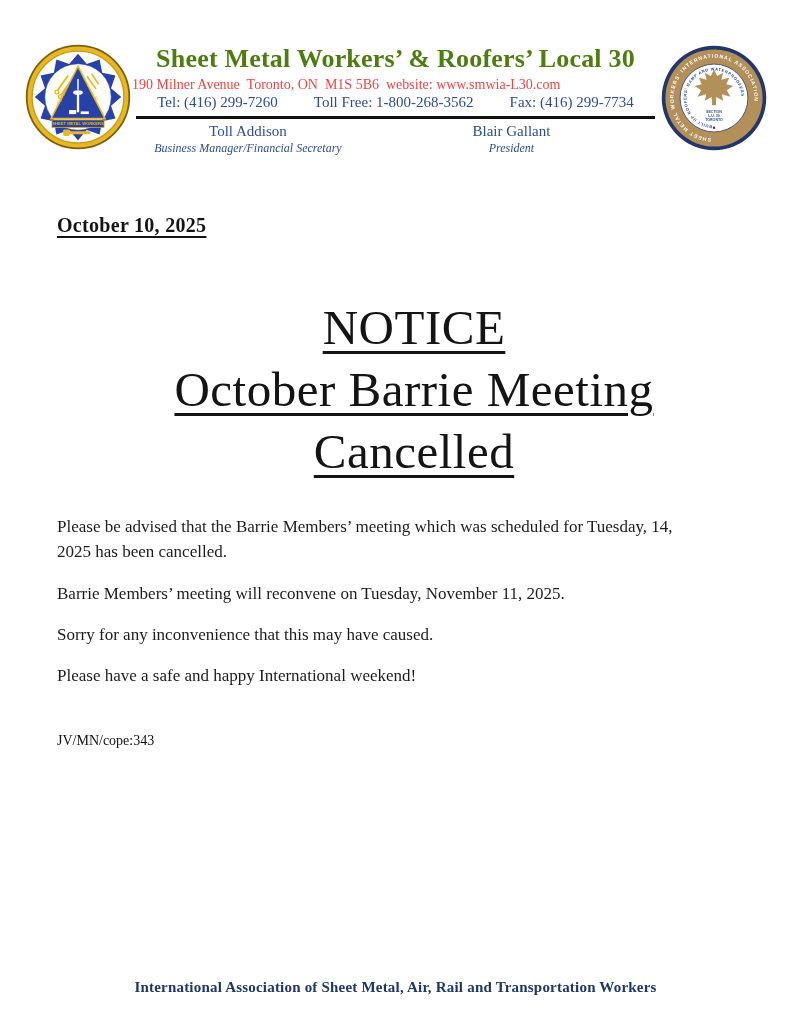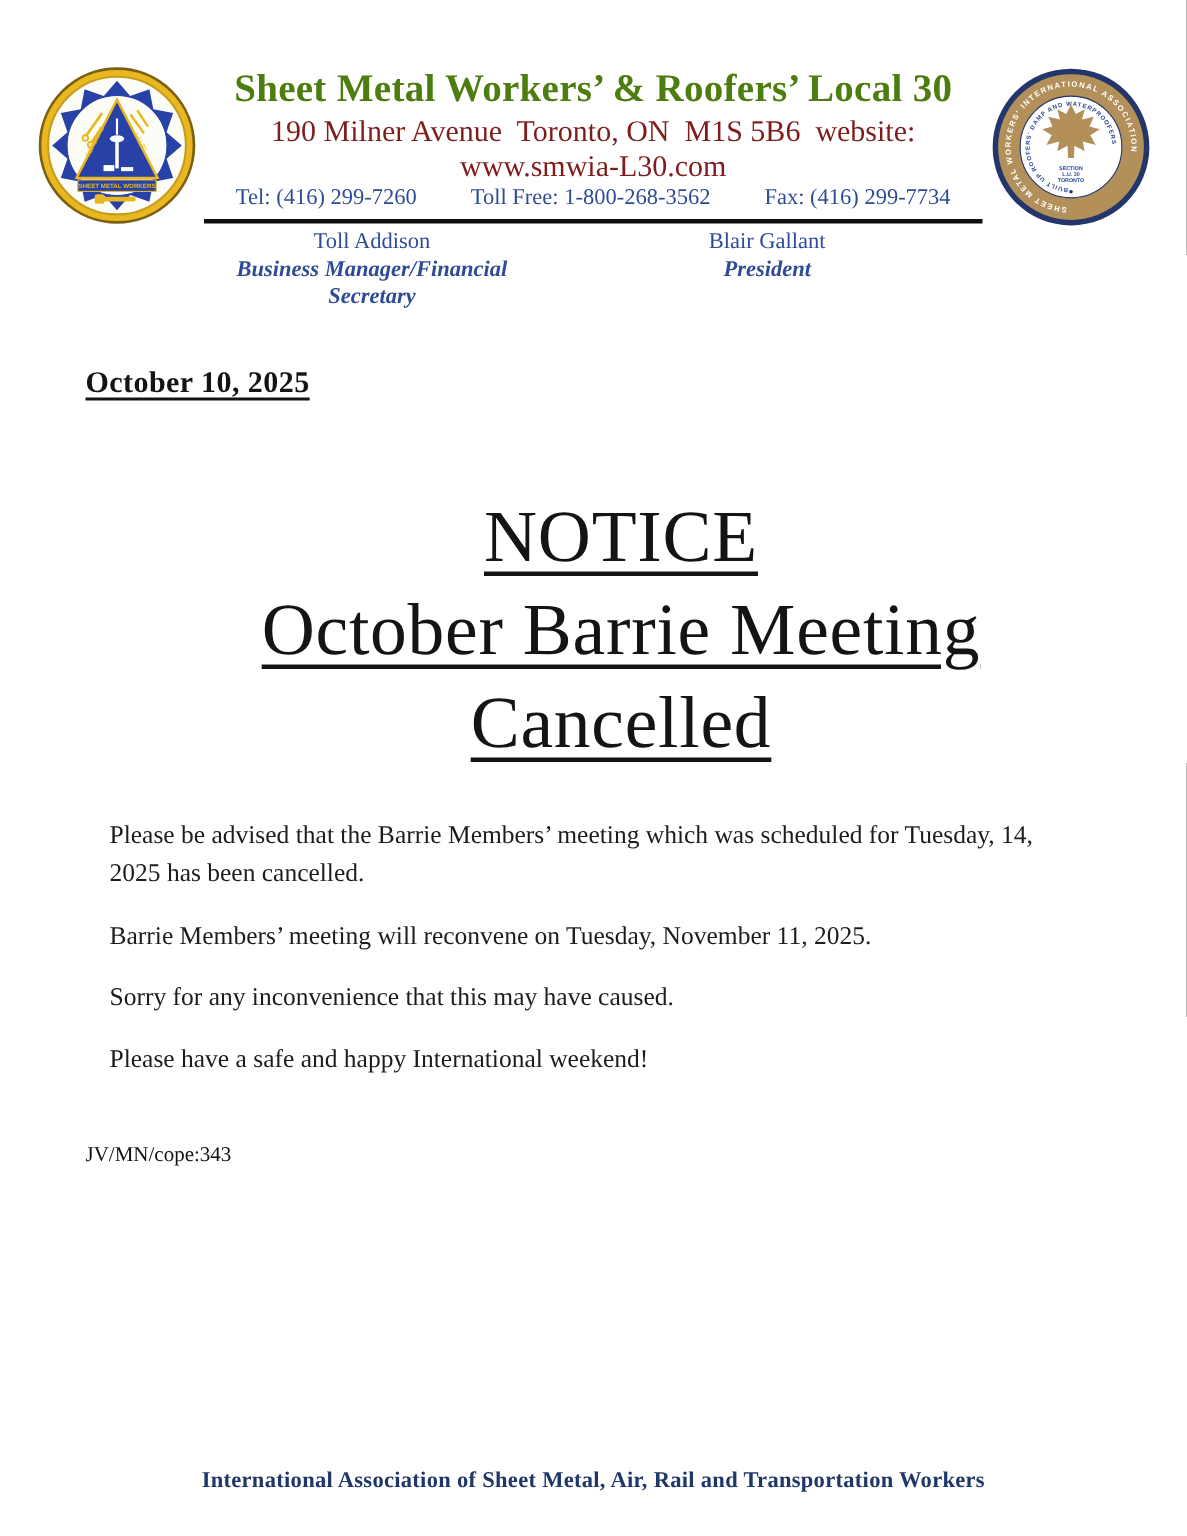--- a/index.html
+++ b/index.html
@@ -25,44 +25,43 @@
     text-align:center;
     font-size:26px;
     font-weight:bold;
     color:#4d7c0f;
     line-height:1.12;
     letter-spacing:.2px;
     white-space:nowrap;
   }
   .addr-line{
     margin-top:4px;
-    text-align:center;
-    font-size:20px;
-    color:#7f1d1d;
+    font-size:14px;
+    color:#ef4444;
     white-space:pre-wrap;
   }
   .tel-line{
     margin-top:1px;
     display:flex;
     justify-content:center;
     gap:36px;
     font-size:15px;
     color:#2e4c95;
   }
   .rule{
     height:3px;
     background:#101010;
     margin:5px 4px 3px 4px;
   }
   .officials{position:relative;height:44px;}
   .official{position:absolute;top:0;text-align:center;color:#2e4c95;}
   .official.left{left:0;width:44%;}
   .official.right{left:50%;width:44%;}
   .official .name{font-size:15px;line-height:1.25;}
-  .official .title{font-size:15px;font-style:italic;line-height:1.2;font-weight:bold;}
+  .official .title{font-size:12px;font-style:italic;line-height:1.2;}
   
   .date-line{
     margin:48px 0 0 57px;
     font-size:20px;
     font-weight:bold;
     display:inline-block;
     text-decoration:underline;
     text-decoration-thickness:2px;
     text-underline-offset:4px;
     letter-spacing:.3px;
@@ -79,21 +78,21 @@
     letter-spacing:.5px;
     margin-left:37px;
   }
   .headline .h-line span{
     text-decoration:underline;
     text-decoration-thickness:2.5px;
     text-underline-offset:7px;
   }
   .body-copy{margin:32px 57px 0 57px;}
   .body-copy p{
-    margin:0 0 16px 16px;
+    margin:0 0 16px 0;
     font-size:17px;
     line-height:1.48;
     color:#1c1c1c;
   }
   .body-copy .ln{display:block;}
   .reference{
     margin:45px 0 0 57px;
     font-size:14px;
     color:#111;
   }

